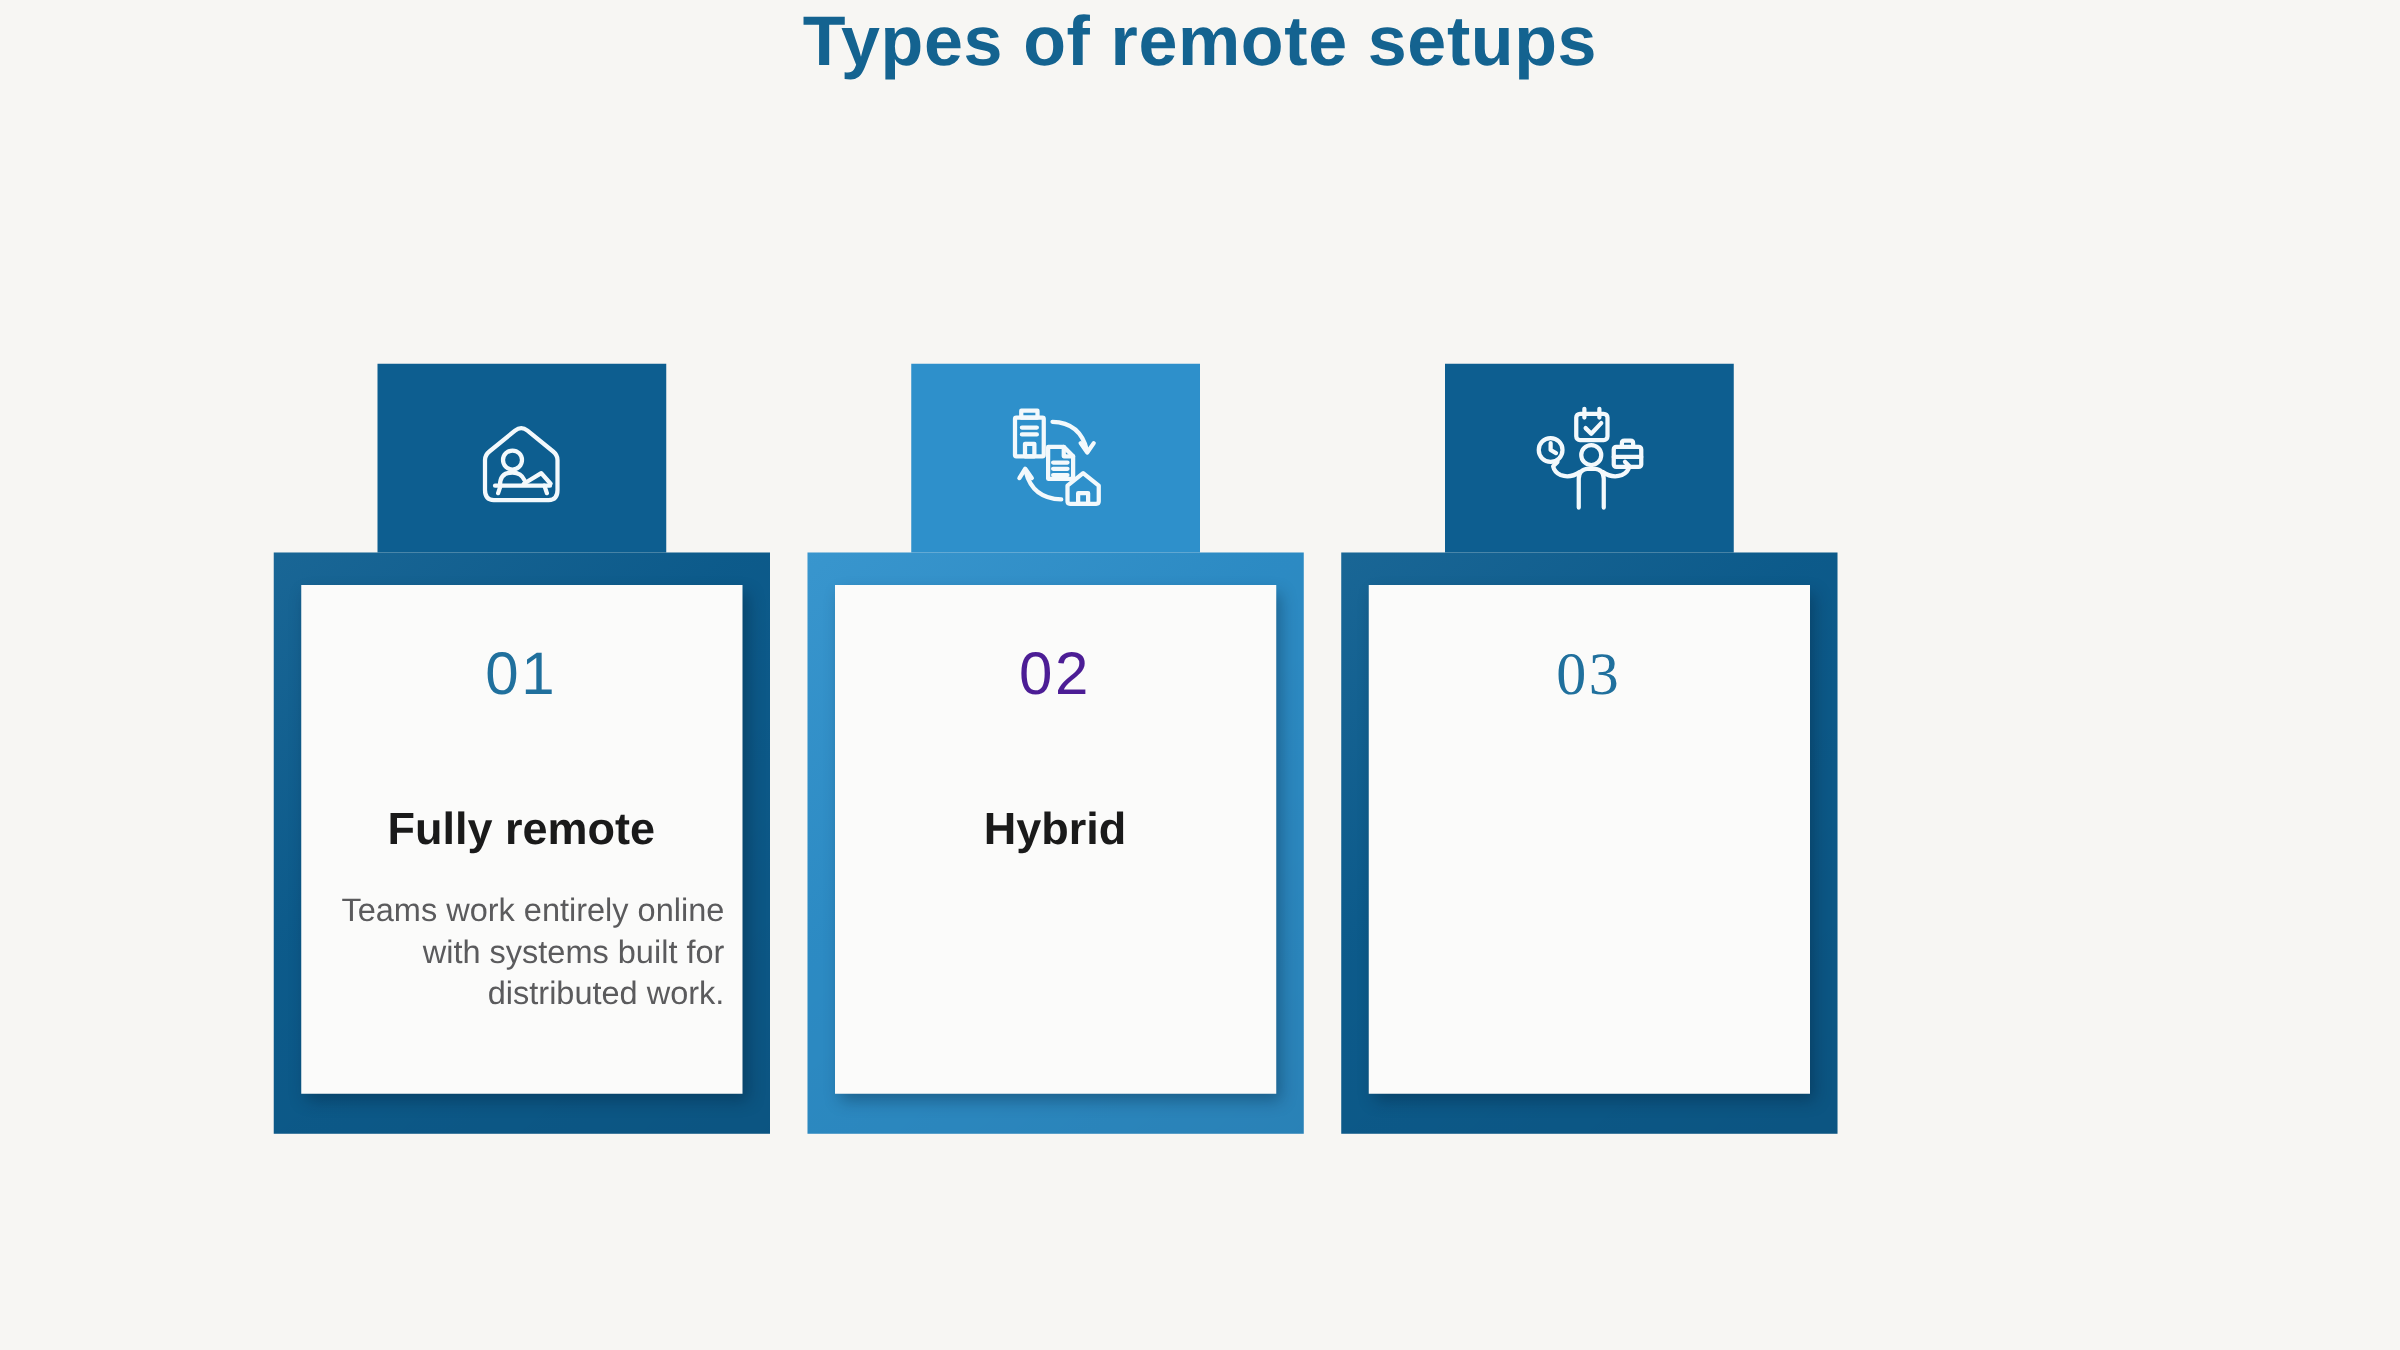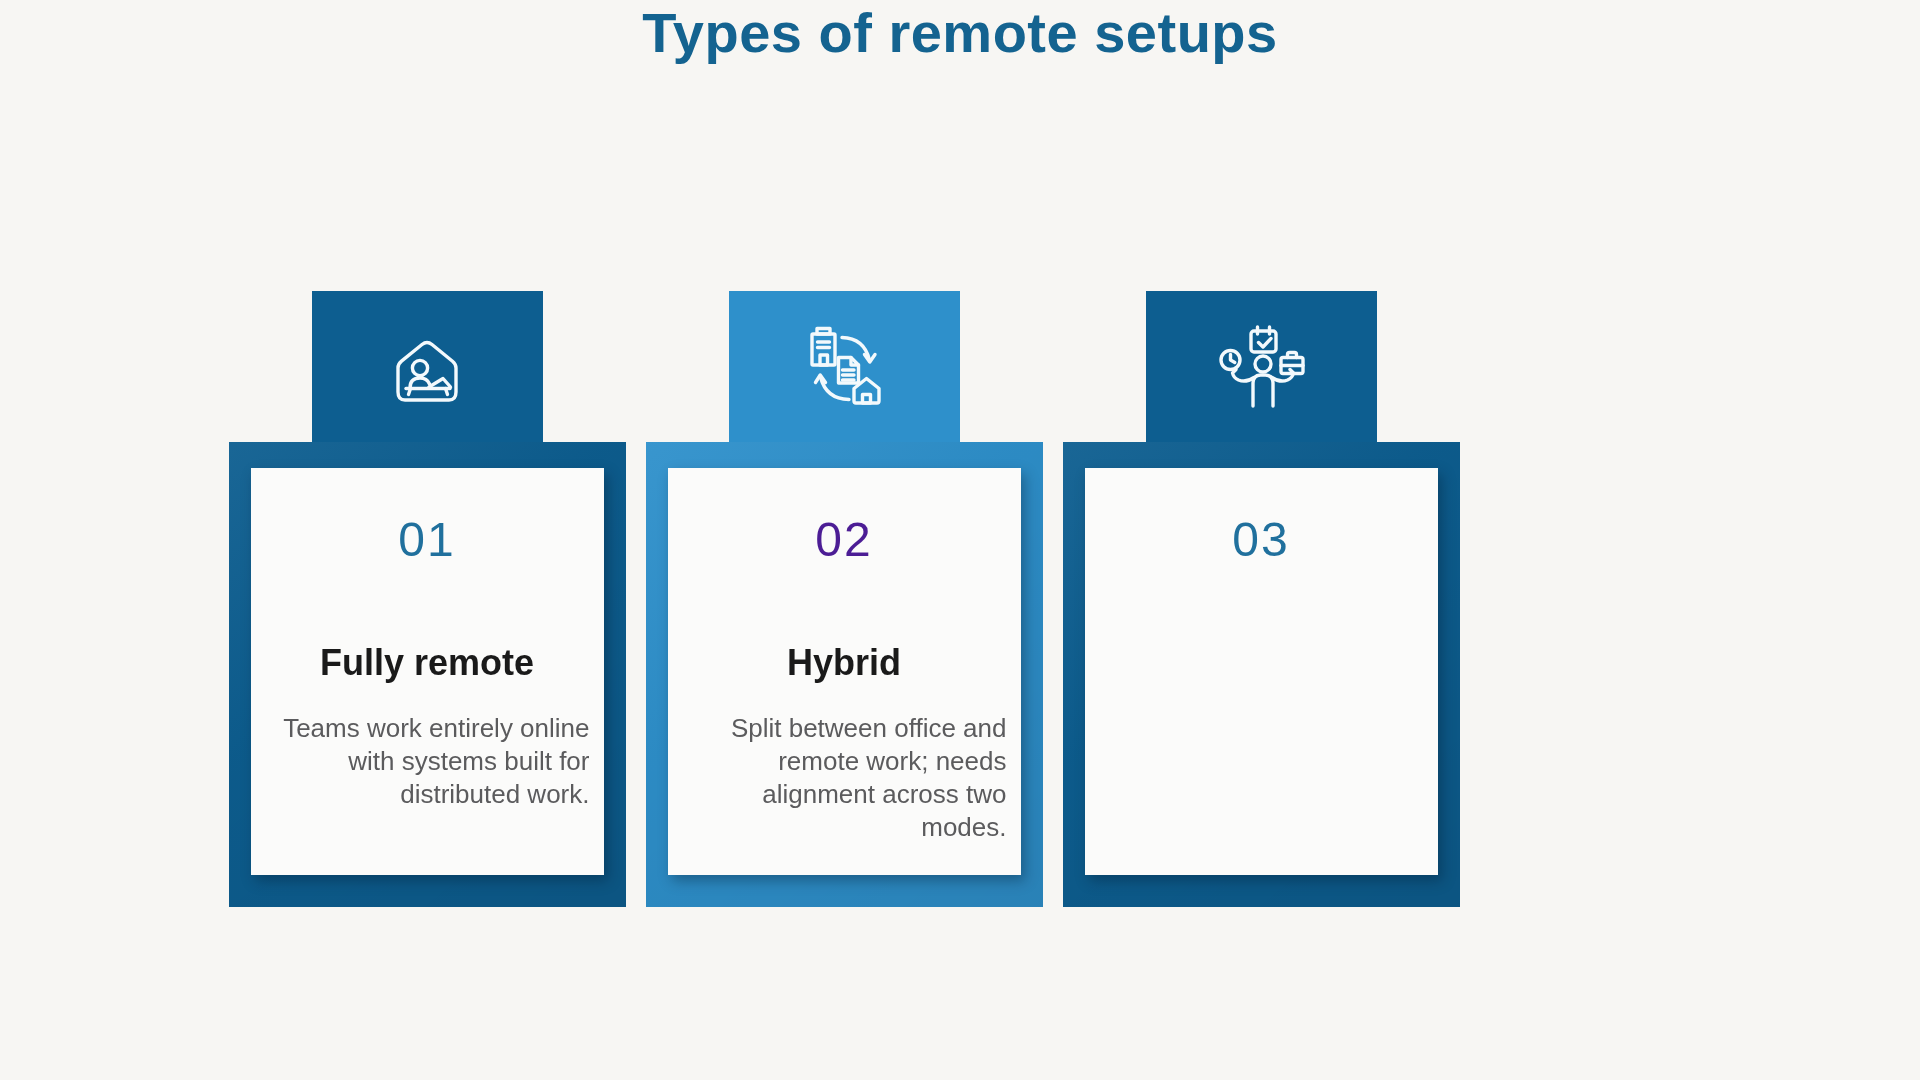--- a/index.html
+++ b/index.html
@@ -18,21 +18,21 @@
     font-weight: 600;
     letter-spacing: 0.5px;
     color: #146390;
   }
   .cards-row {
     position: absolute;
     top: 291px; left: 0;
     width: 1688px;
     display: flex;
     justify-content: center;
-    gap: 20px;
+    gap: 30px;
   }
   .card { width: 397px; }
   .card-tab {
     width: 231px; height: 151px;
     margin: 0 auto;
     display: flex;
     align-items: center;
     justify-content: center;
   }
   .card-frame {
@@ -124,21 +124,20 @@
           <path d="M46 18.5 Q68 19 73.5 41"></path>
           <path d="M68.5 35.5 L73.8 43 L79 35.5"></path>
           <path d="M53 80.5 Q30 80 24.5 58"></path>
           <path d="M19.5 63.5 L24.2 56 L29.5 63.5"></path>
         </svg>
       </div>
       <div class="card-frame" style="background-color: rgb(46, 144, 203);">
         <div class="card-panel">
           <div class="card-number" style="color: #4c1d95;">02</div>
           <h2 class="card-title">Hybrid</h2>
-          <p class="card-desc">Split between office and remote work; needs alignment across two modes.</p>
         </div>
       </div>
     </article>
 
     <article class="card">
       <div class="card-tab" style="background-color: rgb(13, 94, 144);">
         <svg class="icon-svg" width="96" height="96" viewBox="0 0 96 96" aria-hidden="true">
           <rect x="38" y="12" width="25" height="21" rx="3"></rect>
           <path d="M44.5 8 V15 M56.5 8 V15"></path>
           <path d="M45.5 23.5 L50 28 L58 19.5"></path>
@@ -146,21 +145,21 @@
           <path d="M17.5 35.5 V41 L21.8 43.5"></path>
           <rect x="68" y="38.5" width="22" height="16" rx="2"></rect>
           <path d="M74.5 38.5 V35.5 Q74.5 33.5 76.5 33.5 H81.5 Q83.5 33.5 83.5 35.5 V38.5"></path>
           <path d="M68 46.5 H90"></path>
           <circle cx="50" cy="45" r="8"></circle>
           <path d="M40 87 V64 Q40 56.5 47.5 56 H52.5 Q60 56.5 60 64 V87"></path>
           <path d="M41 58.5 Q33 64 25.5 61 Q20.5 58.8 19.5 54 L23 50.5"></path>
           <path d="M59 58.5 Q67 64 74.5 61 Q79.5 58.8 80.5 54 L77 50.5"></path>
         </svg>
       </div>
-      <div class="card-frame" style="background-color: rgb(13, 94, 144);">
+      <div class="card-frame" style="background-color: rgb(13, 94, 144); font-family: Liberation Serif, serif;">
         <div class="card-panel">
           <div class="card-number" style="color: rgb(32, 112, 157);">03</div>
         </div>
       </div>
     </article>
 
   </section>
 </main>
 
 </body></html>

